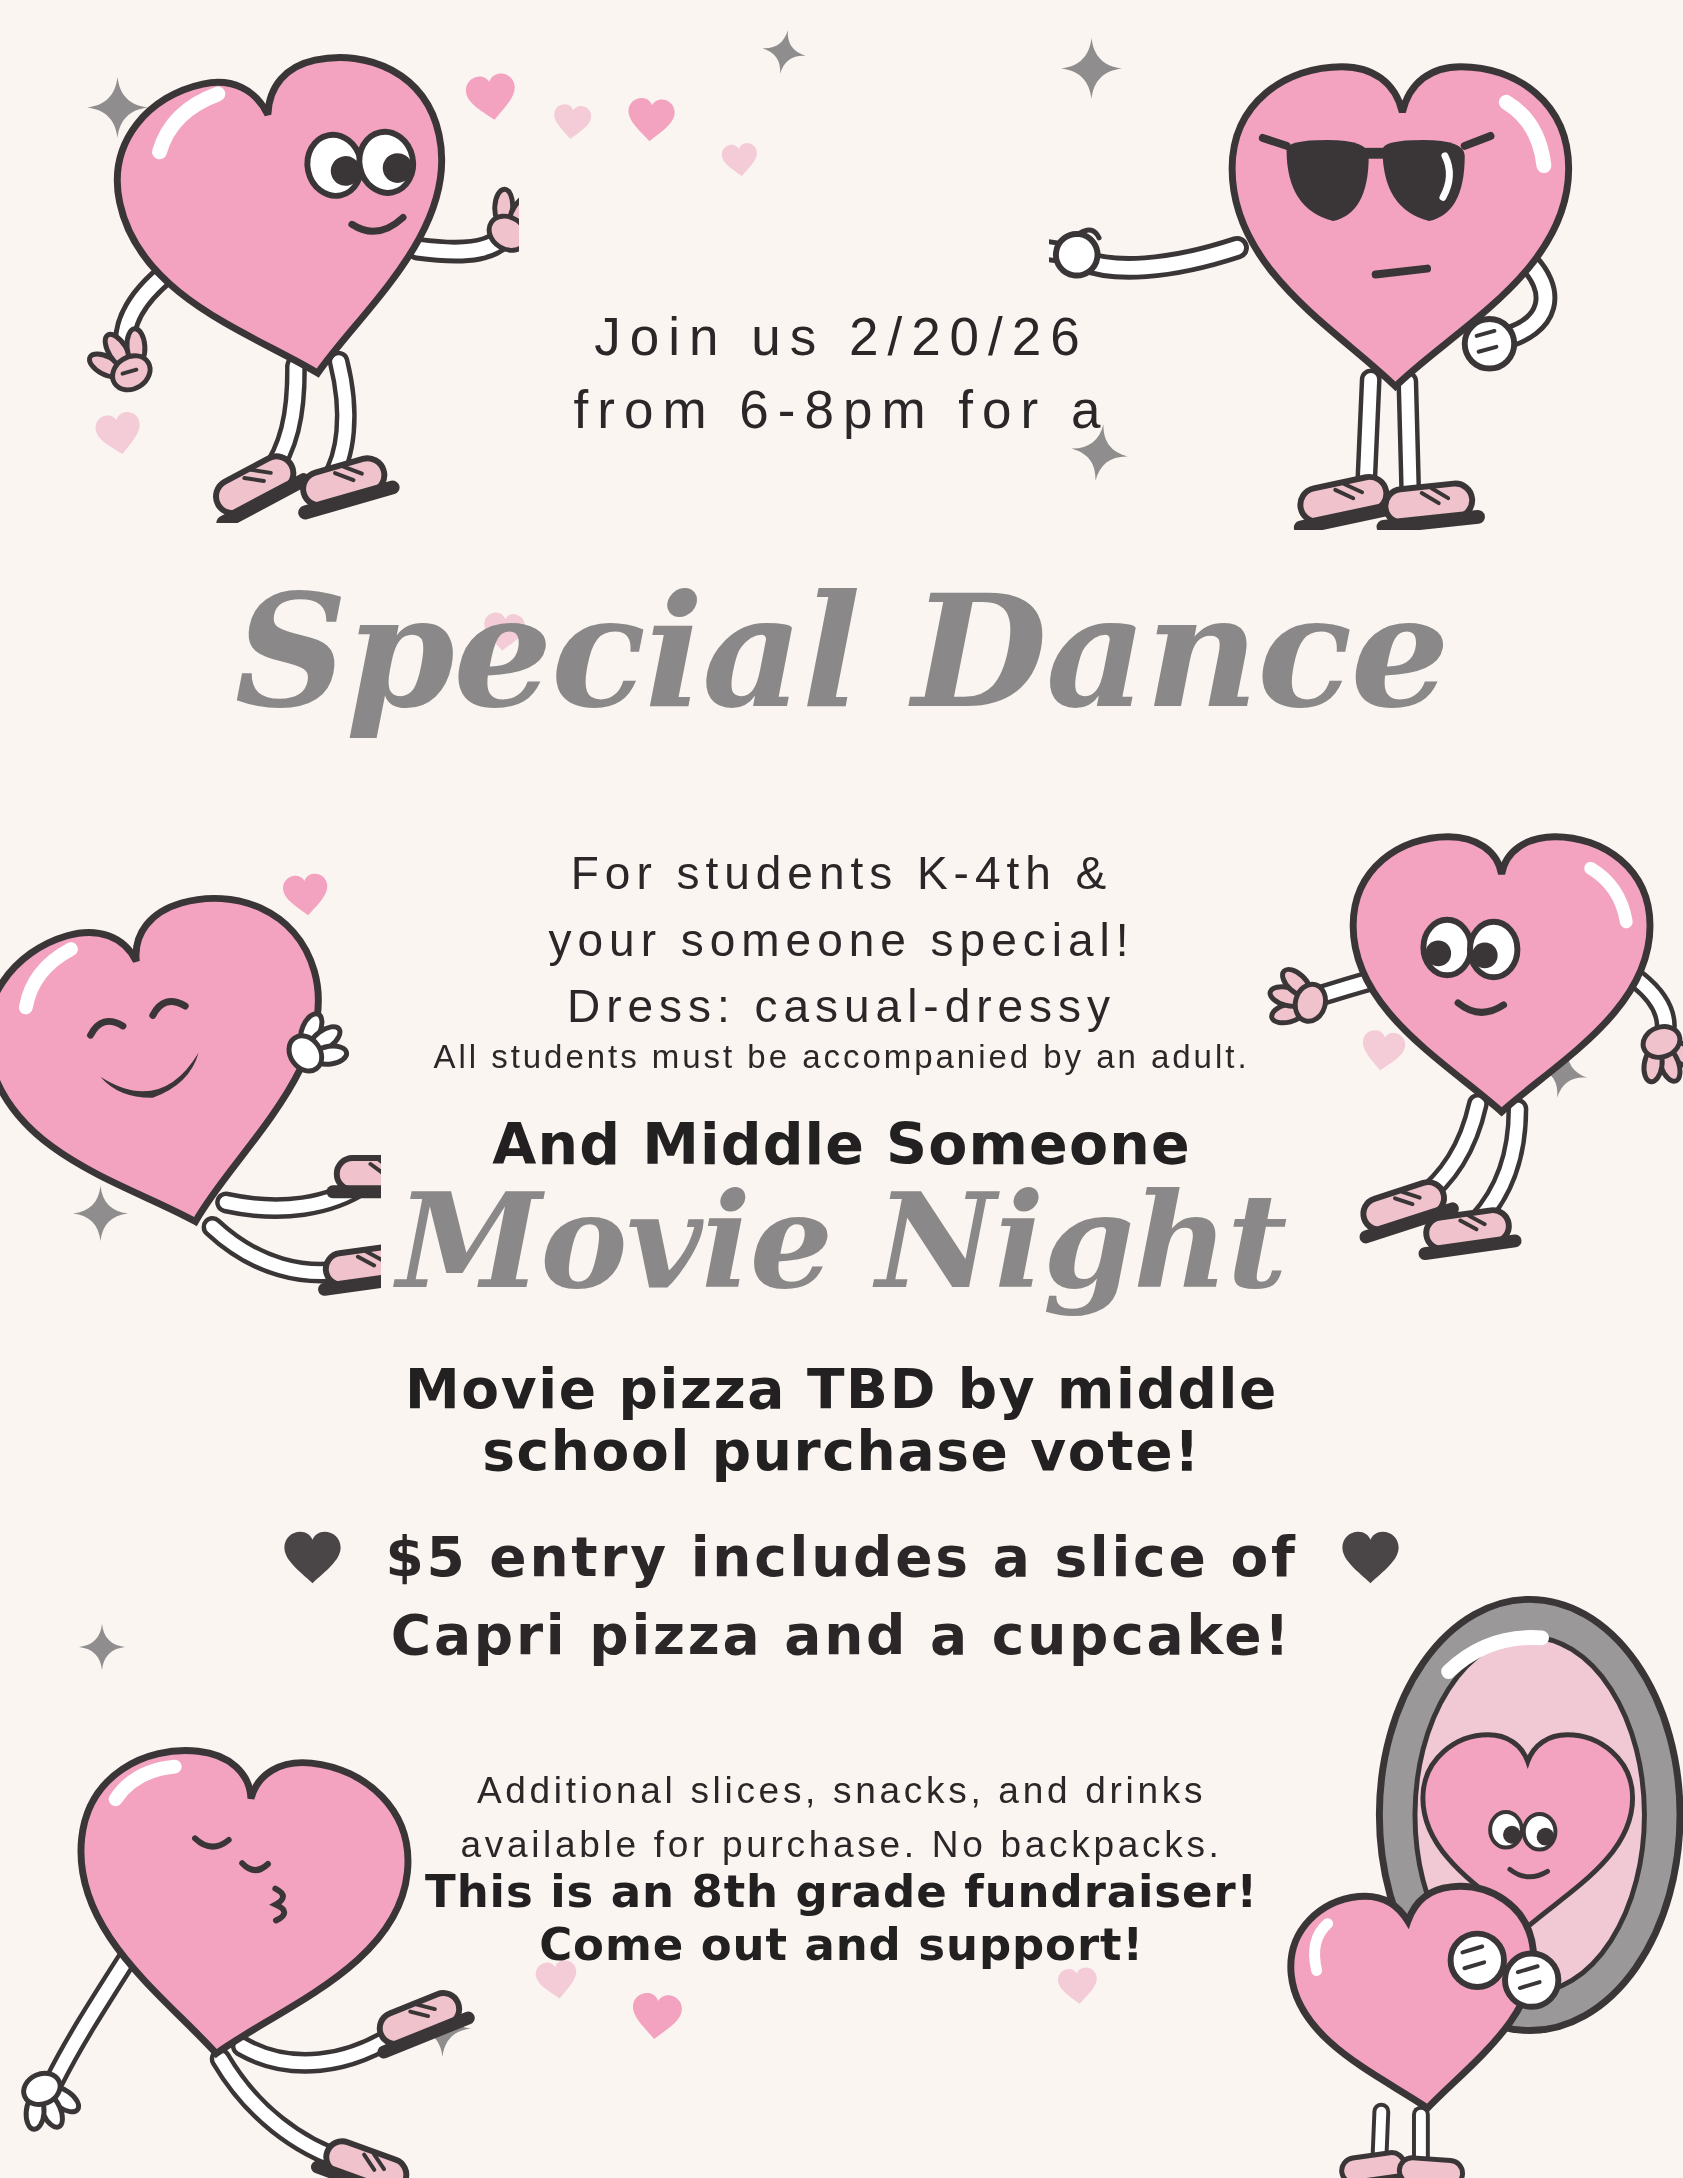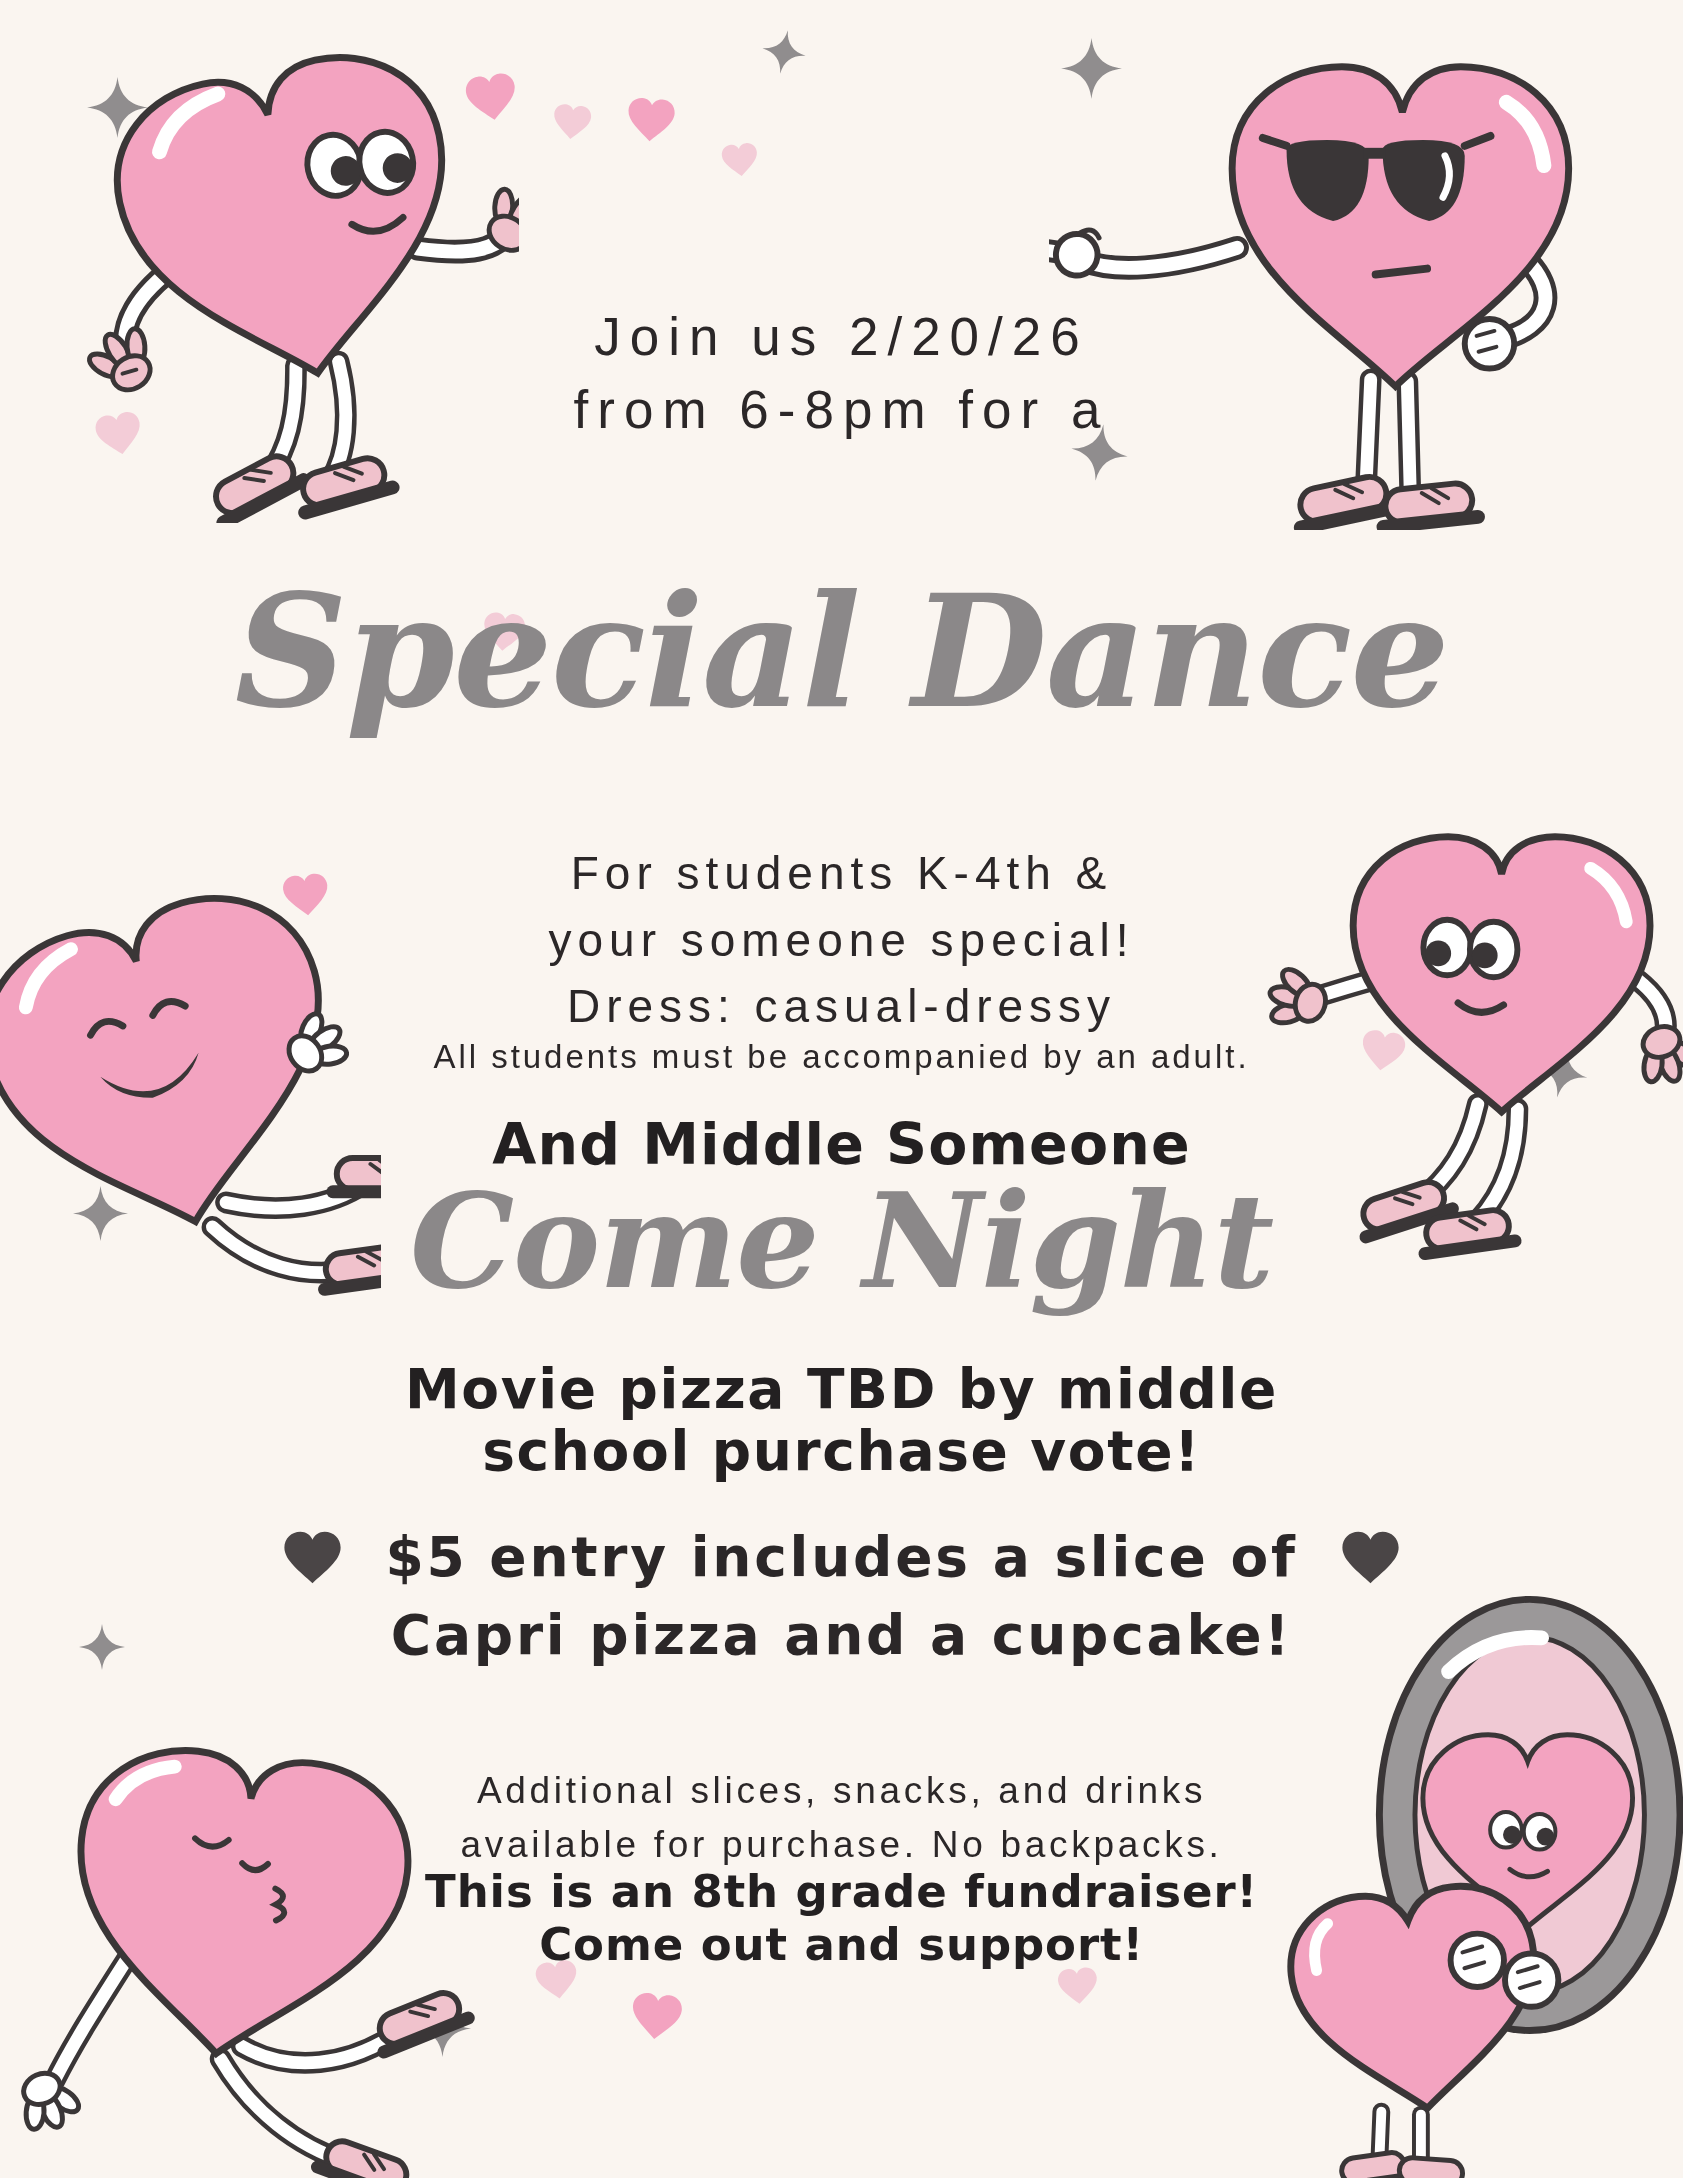--- a/index.html
+++ b/index.html
@@ -385,21 +385,21 @@
   <div class="txt details">
     <div>For students K-4th &amp;</div>
     <div>your someone special!</div>
     <div>Dress: casual-dressy</div>
   </div>
 
   <div class="txt note">All students must be accompanied by an adult.</div>
 
   <div class="txt ms-heading">And Middle Someone</div>
 
-  <div class="txt script movie-script">Come Night</div>
+  <div class="txt script movie-script">Movie Night</div>
 
   <div class="txt movie-vote">
     <div>Movie pizza TBD by middle</div>
     <div>school purchase vote!</div>
   </div>
 
   <div class="txt entry">
     <div class="entry-row">
       <span class="heart-inline">
         <svg viewBox="0 0 32 30" width="100%" height="100%">

